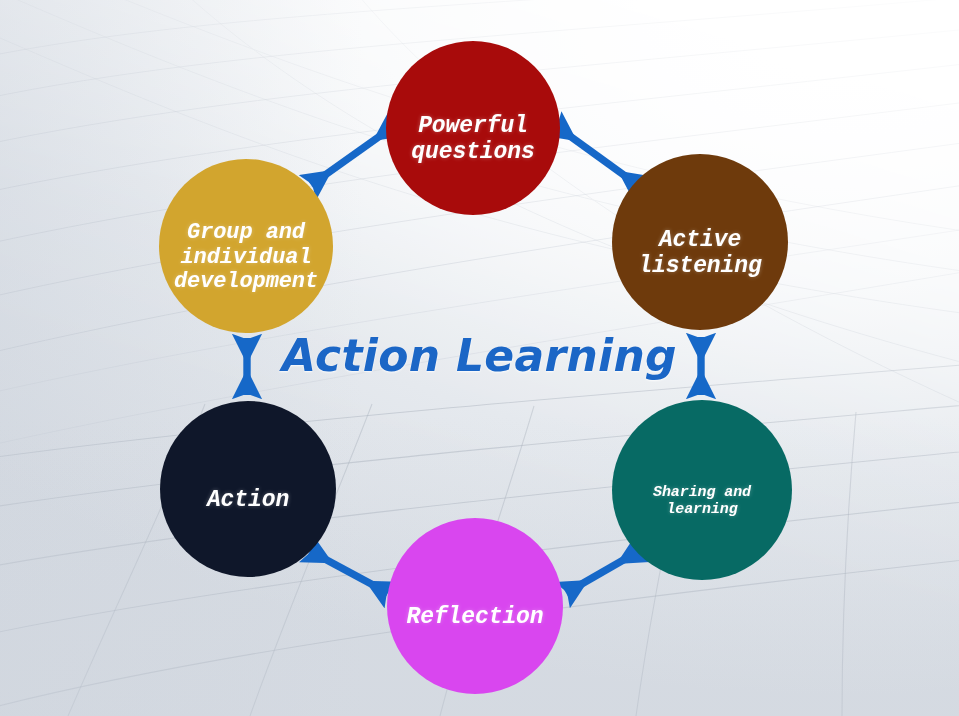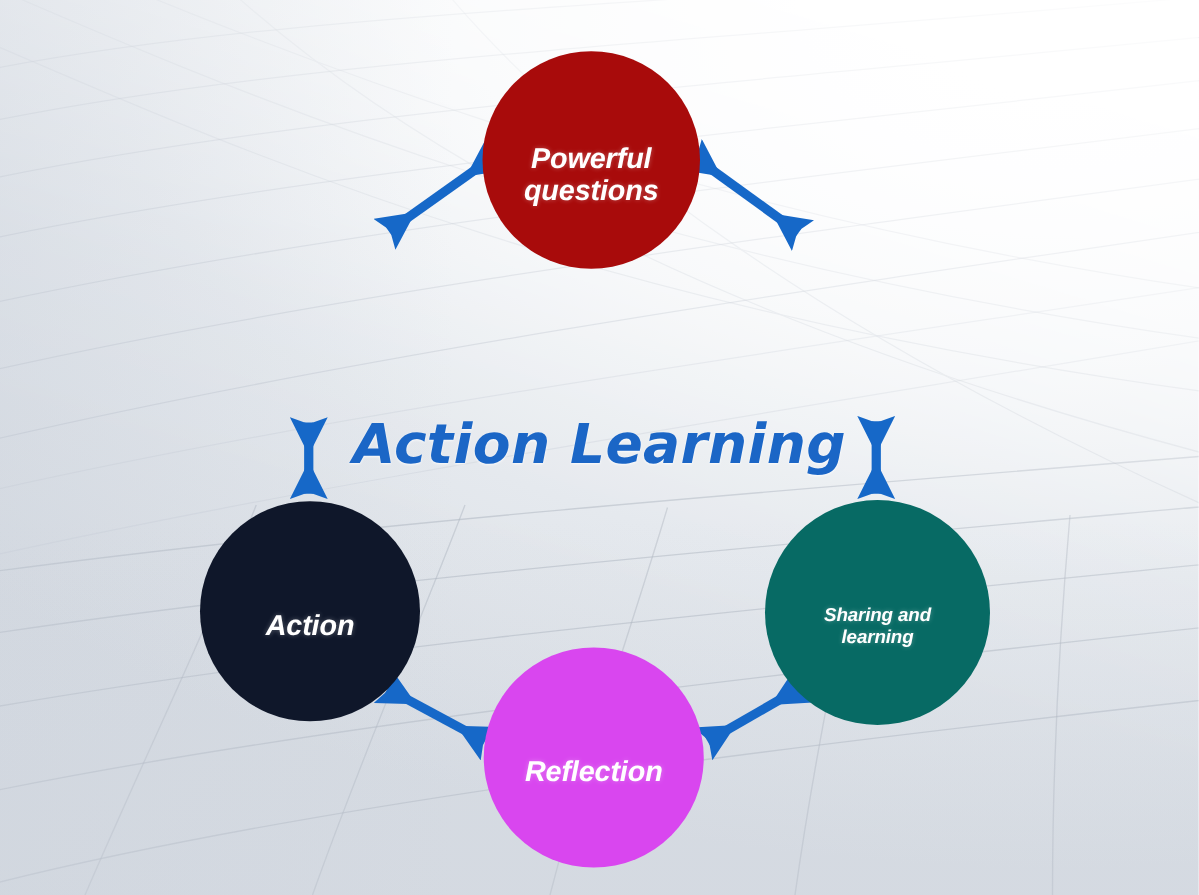--- a/index.html
+++ b/index.html
@@ -57,21 +57,21 @@
     position: absolute;
     border-radius: 50%;
     display: flex;
     align-items: center;
     justify-content: center;
     text-align: center;
     box-sizing: border-box;
   }
   .node-label {
     color: #ffffff;
-    font-family: Liberation Sans, sans-serif;
+    font-family: Liberation Mono, monospace;
     font-style: italic;
     font-weight: bold;
     line-height: 1.12;
     letter-spacing: -0.1px;
     text-shadow: 0 0 4px rgba(255,255,255,0.30);
     padding: 0 6px;
     white-space: pre-line;
     margin-top: 24px;
   }
 
@@ -166,32 +166,41 @@
       <line x1="388" y1="593" x2="310" y2="551"></line>
       <line x1="247" y1="395" x2="247" y2="338"></line>
     </g>
   </svg>
 
   <div class="node" style="left:386px; top:41px; width:174px; height:174px; background:#A80B0B;">
     <span class="node-label" style="font-size:23px;">Powerful
 questions</span>
   </div>
 
+  <div class="node" style="left:612px; top:154px; width:176px; height:176px; background:#6E3A0C;">
+    <span class="node-label" style="font-size:23px;">Active
+listening</span>
+  </div>
 
   <div class="node" style="left:612px; top:400px; width:180px; height:180px; background:#076A64;">
     <span class="node-label" style="font-size:15px;">Sharing and
 learning</span>
   </div>
 
   <div class="node" style="left:387px; top:518px; width:176px; height:176px; background:#d946ef;">
     <span class="node-label" style="font-size:23px;">Reflection</span>
   </div>
 
   <div class="node" style="left:160px; top:401px; width:176px; height:176px; background:#0f172a;">
     <span class="node-label" style="font-size:23px;">Action</span>
   </div>
 
+  <div class="node" style="left:159px; top:159px; width:174px; height:174px; background:#D2A52E;">
+    <span class="node-label" style="font-size:22px;">Group and
+individual
+development</span>
+  </div>
 
   <div id="center-title">
     <span class="title-text">Action Learning</span>
   </div>
 
 </div>
 
 </body></html>

